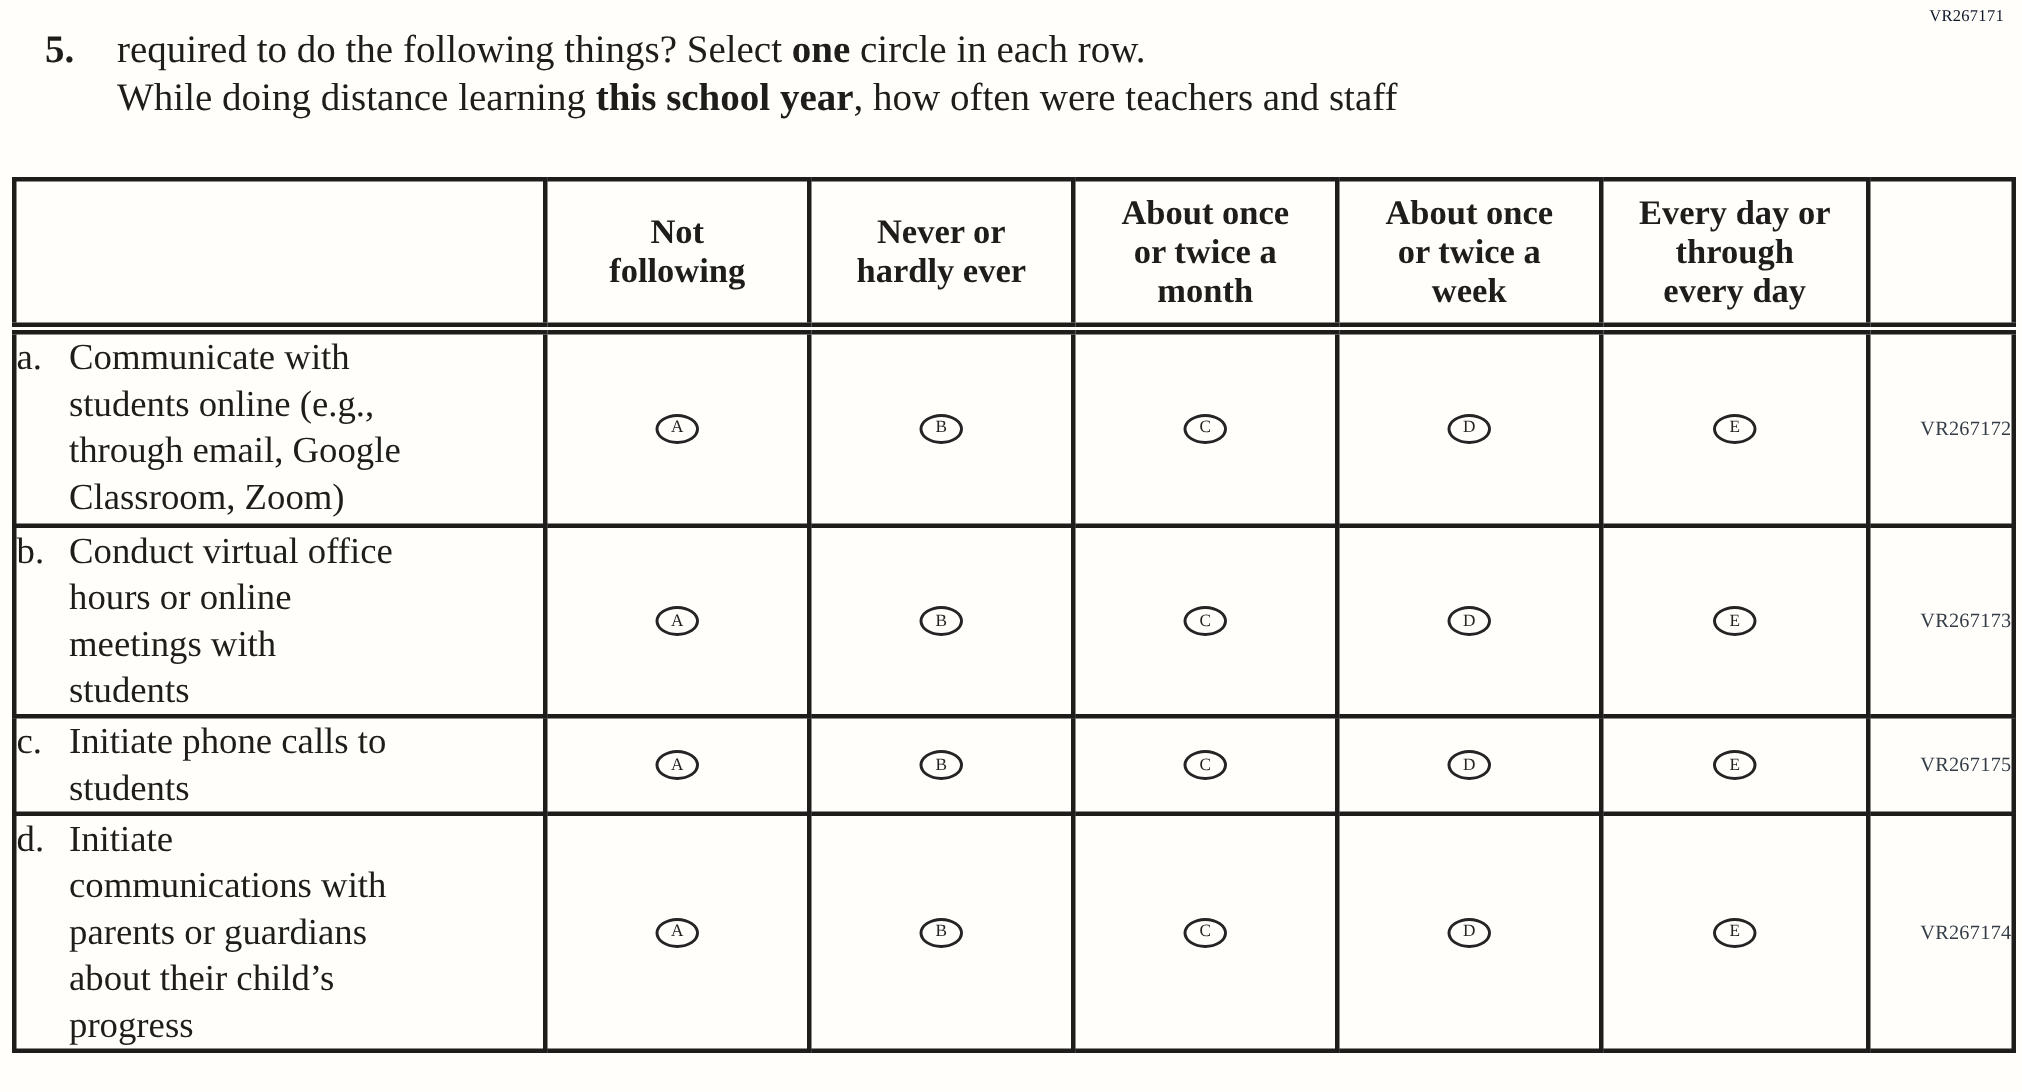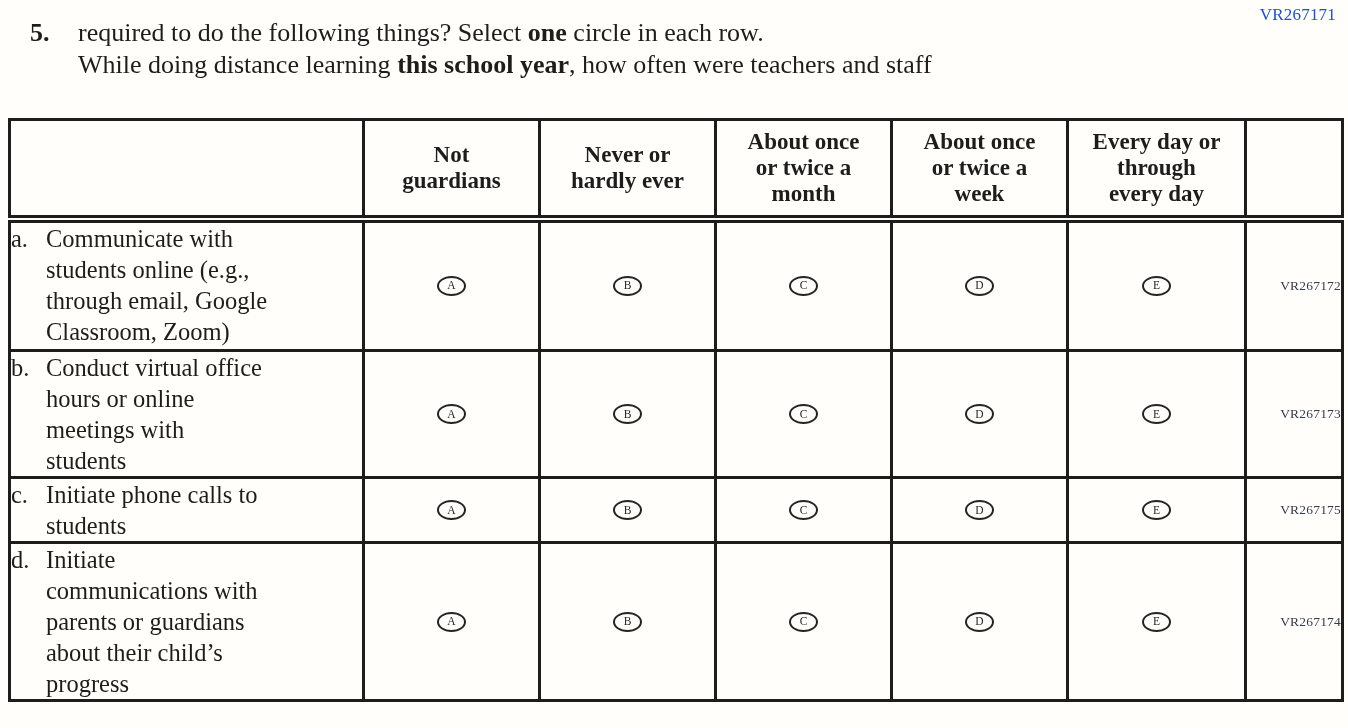--- a/index.html
+++ b/index.html
@@ -13,23 +13,23 @@
     height: 728px;
     background: #fffefa;
     font-family: "Liberation Serif", serif;
     color: #1e1d1b;
     overflow: hidden;
   }
   .form-code {
     position: absolute;
     top: 5px;
     right: 12px;
-    font-size: 17px;
+    font-size: 11px;
     letter-spacing: 0.2px;
-    color: #1d4ed8;
+    color: #0f172a;
   }
   .question {
     position: absolute;
     top: 17px;
     left: 30px;
     display: flex;
     align-items: flex-start;
   }
   .qnum {
     font-weight: bold;
@@ -133,21 +133,21 @@
       <col style="width:176px">
       <col style="width:176px">
       <col style="width:176px">
       <col style="width:178px">
       <col style="width:97px">
     </colgroup>
     <thead>
       <tr class="r-head">
         <th></th>
         <th>Not
-guardians</th>
+following</th>
         <th>Never or
 hardly ever</th>
         <th>About once
 or twice a
 month</th>
         <th>About once
 or twice a
 week</th>
         <th>Every day or
 through

